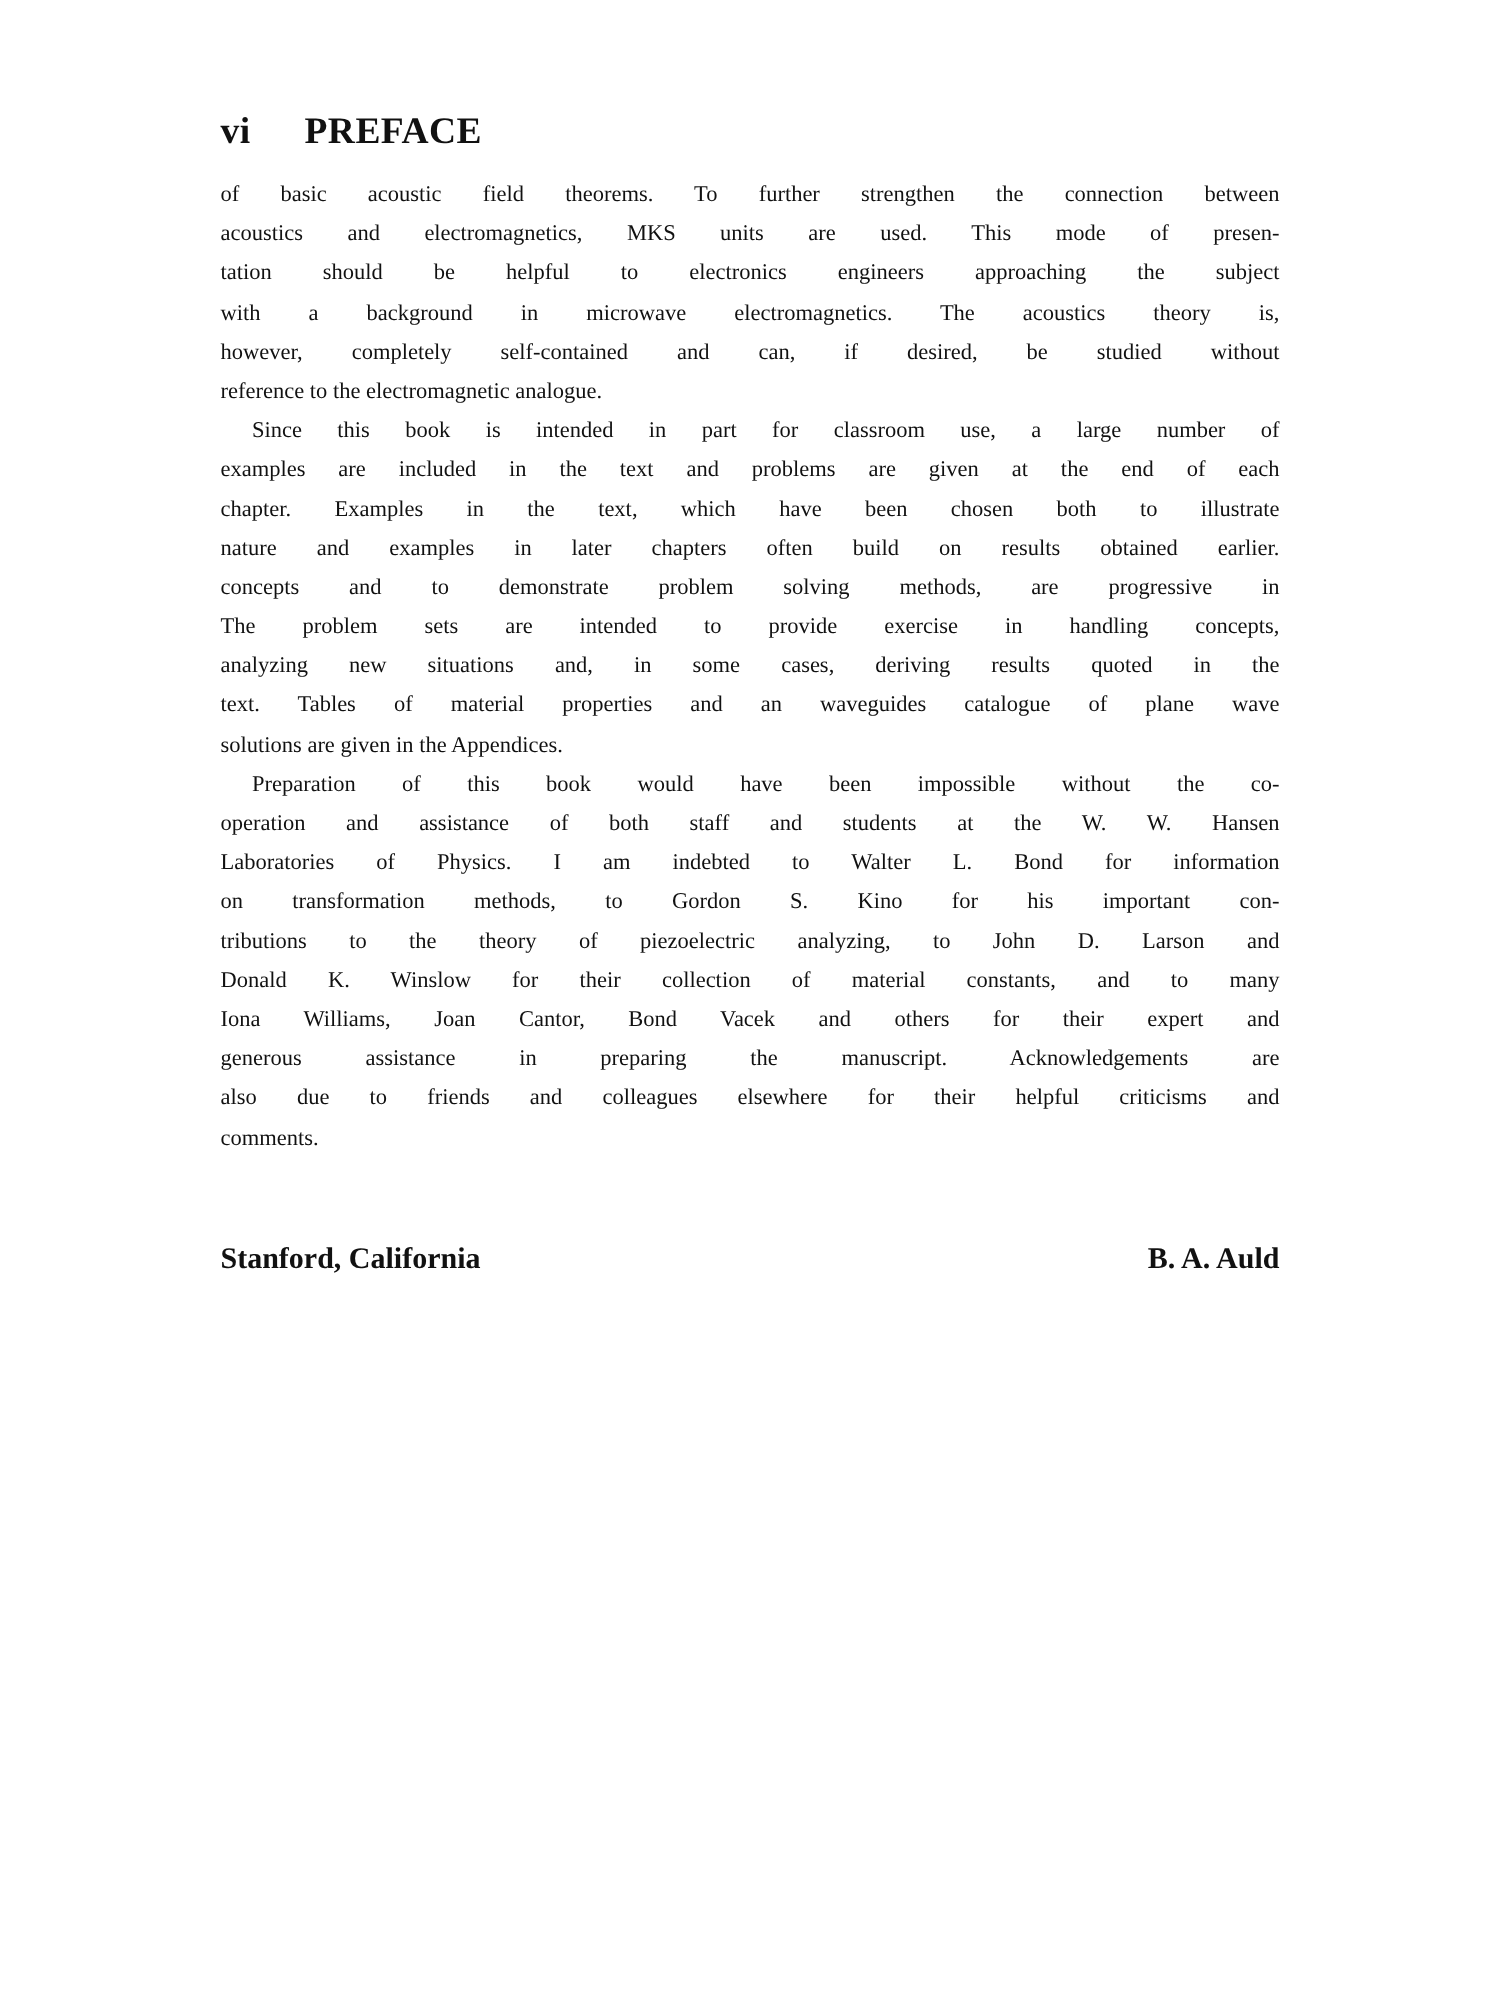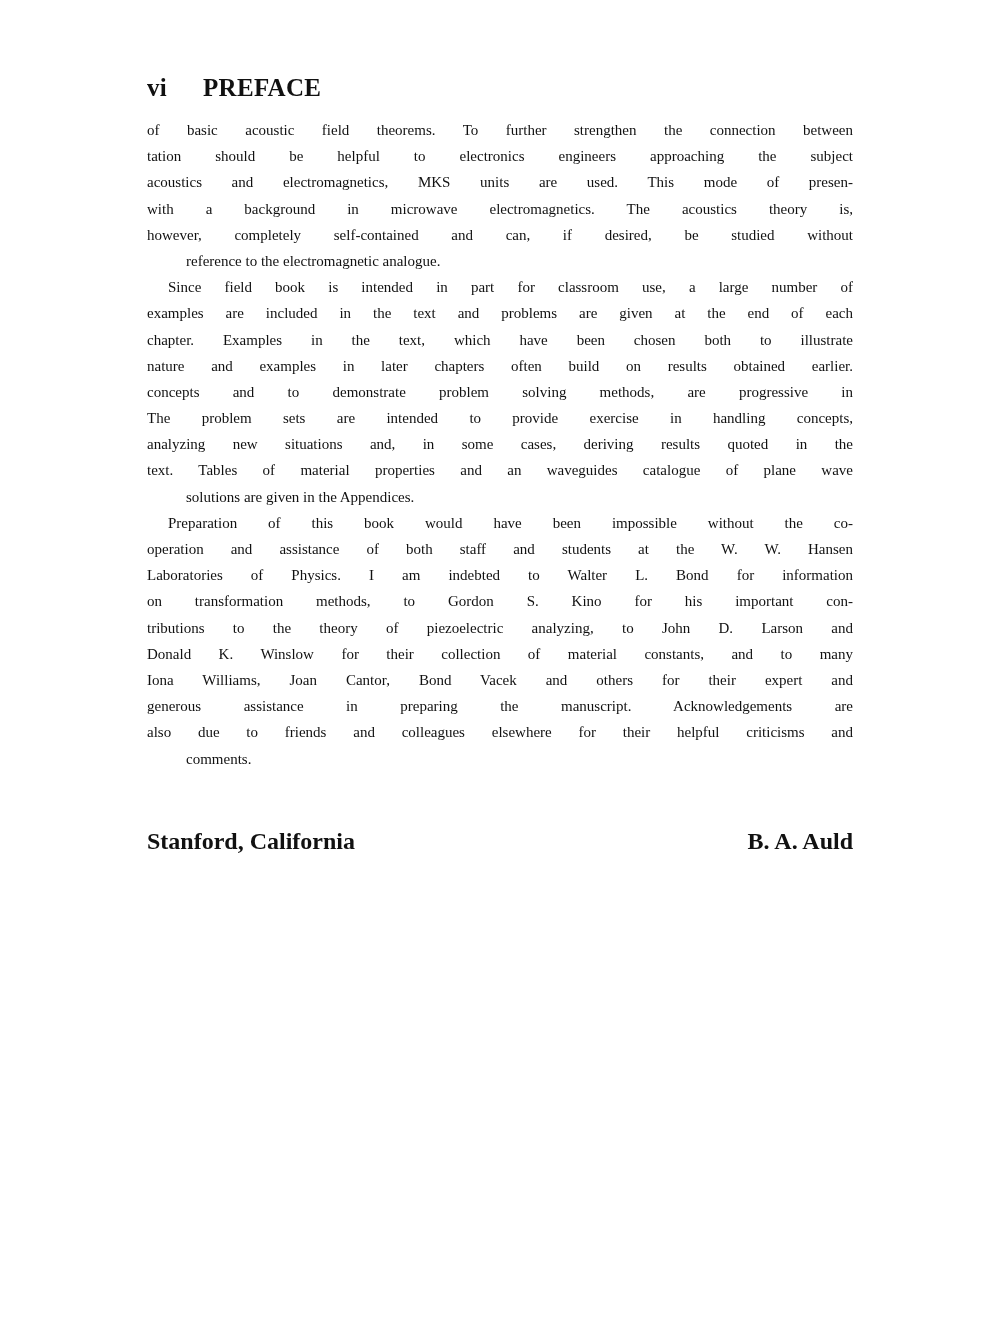--- a/index.html
+++ b/index.html
@@ -2,43 +2,43 @@
 <html><head>
   <meta charset="utf-8">
   <style>
     html, body { margin: 0; padding: 0; background: #ffffff; }
     body { width: 1000px; height: 1333px; position: relative; overflow: hidden;
            font-family: "Liberation Serif", "DejaVu Serif", serif; color: #111111; }
     .header { position: absolute; left: 147px; top: 74px; font-size: 25px; font-weight: bold; letter-spacing: 0.3px; }
     .header .folio { display: inline-block; width: 56px; }
     .body { position: absolute; left: 147px; top: 117px; width: 706px; font-size: 15px; }
     .line { height: 26.2px; line-height: 26.2px; white-space: nowrap; text-align: justify; text-align-last: justify; }
-    .line.last { text-align-last: left; margin-left: 39px; }
+    .line.last { text-align-last: left; }
     .line.indent { padding-left: 21px; }
-    .signature { position: absolute; left: 147px; top: 828px; width: 706px; font-size: 24px; font-weight: bold;
+    .signature { position: absolute; left: 147px; top: 828px; width: 706px; font-size: 20px; font-weight: bold;
                  display: flex; justify-content: space-between; }
   </style>
 </head>
 <body>
 
 <div class="header">
   <span class="folio">vi</span><span>PREFACE</span>
 </div>
 
 <div class="body">
   <div>
     <div class="line">of basic acoustic field theorems. To further strengthen the connection between</div>
+    <div class="line">acoustics and electromagnetics, MKS units are used. This mode of presen-</div>
     <div class="line">tation should be helpful to electronics engineers approaching the subject</div>
-    <div class="line">acoustics and electromagnetics, MKS units are used. This mode of presen-</div>
     <div class="line">with a background in microwave electromagnetics. The acoustics theory is,</div>
     <div class="line">however, completely self-contained and can, if desired, be studied without</div>
     <div class="line last">reference to the electromagnetic analogue.</div>
   </div>
   <div>
-    <div class="line indent">Since field book is intended in part for classroom use, a large number of</div>
+    <div class="line indent">Since this book is intended in part for classroom use, a large number of</div>
     <div class="line">examples are included in the text and problems are given at the end of each</div>
     <div class="line">chapter. Examples in the text, which have been chosen both to illustrate</div>
     <div class="line">nature and examples in later chapters often build on results obtained earlier.</div>
     <div class="line">concepts and to demonstrate problem solving methods, are progressive in</div>
     <div class="line">The problem sets are intended to provide exercise in handling concepts,</div>
     <div class="line">analyzing new situations and, in some cases, deriving results quoted in the</div>
     <div class="line">text. Tables of material properties and an waveguides catalogue of plane wave</div>
     <div class="line last">solutions are given in the Appendices.</div>
   </div>
   <div>

